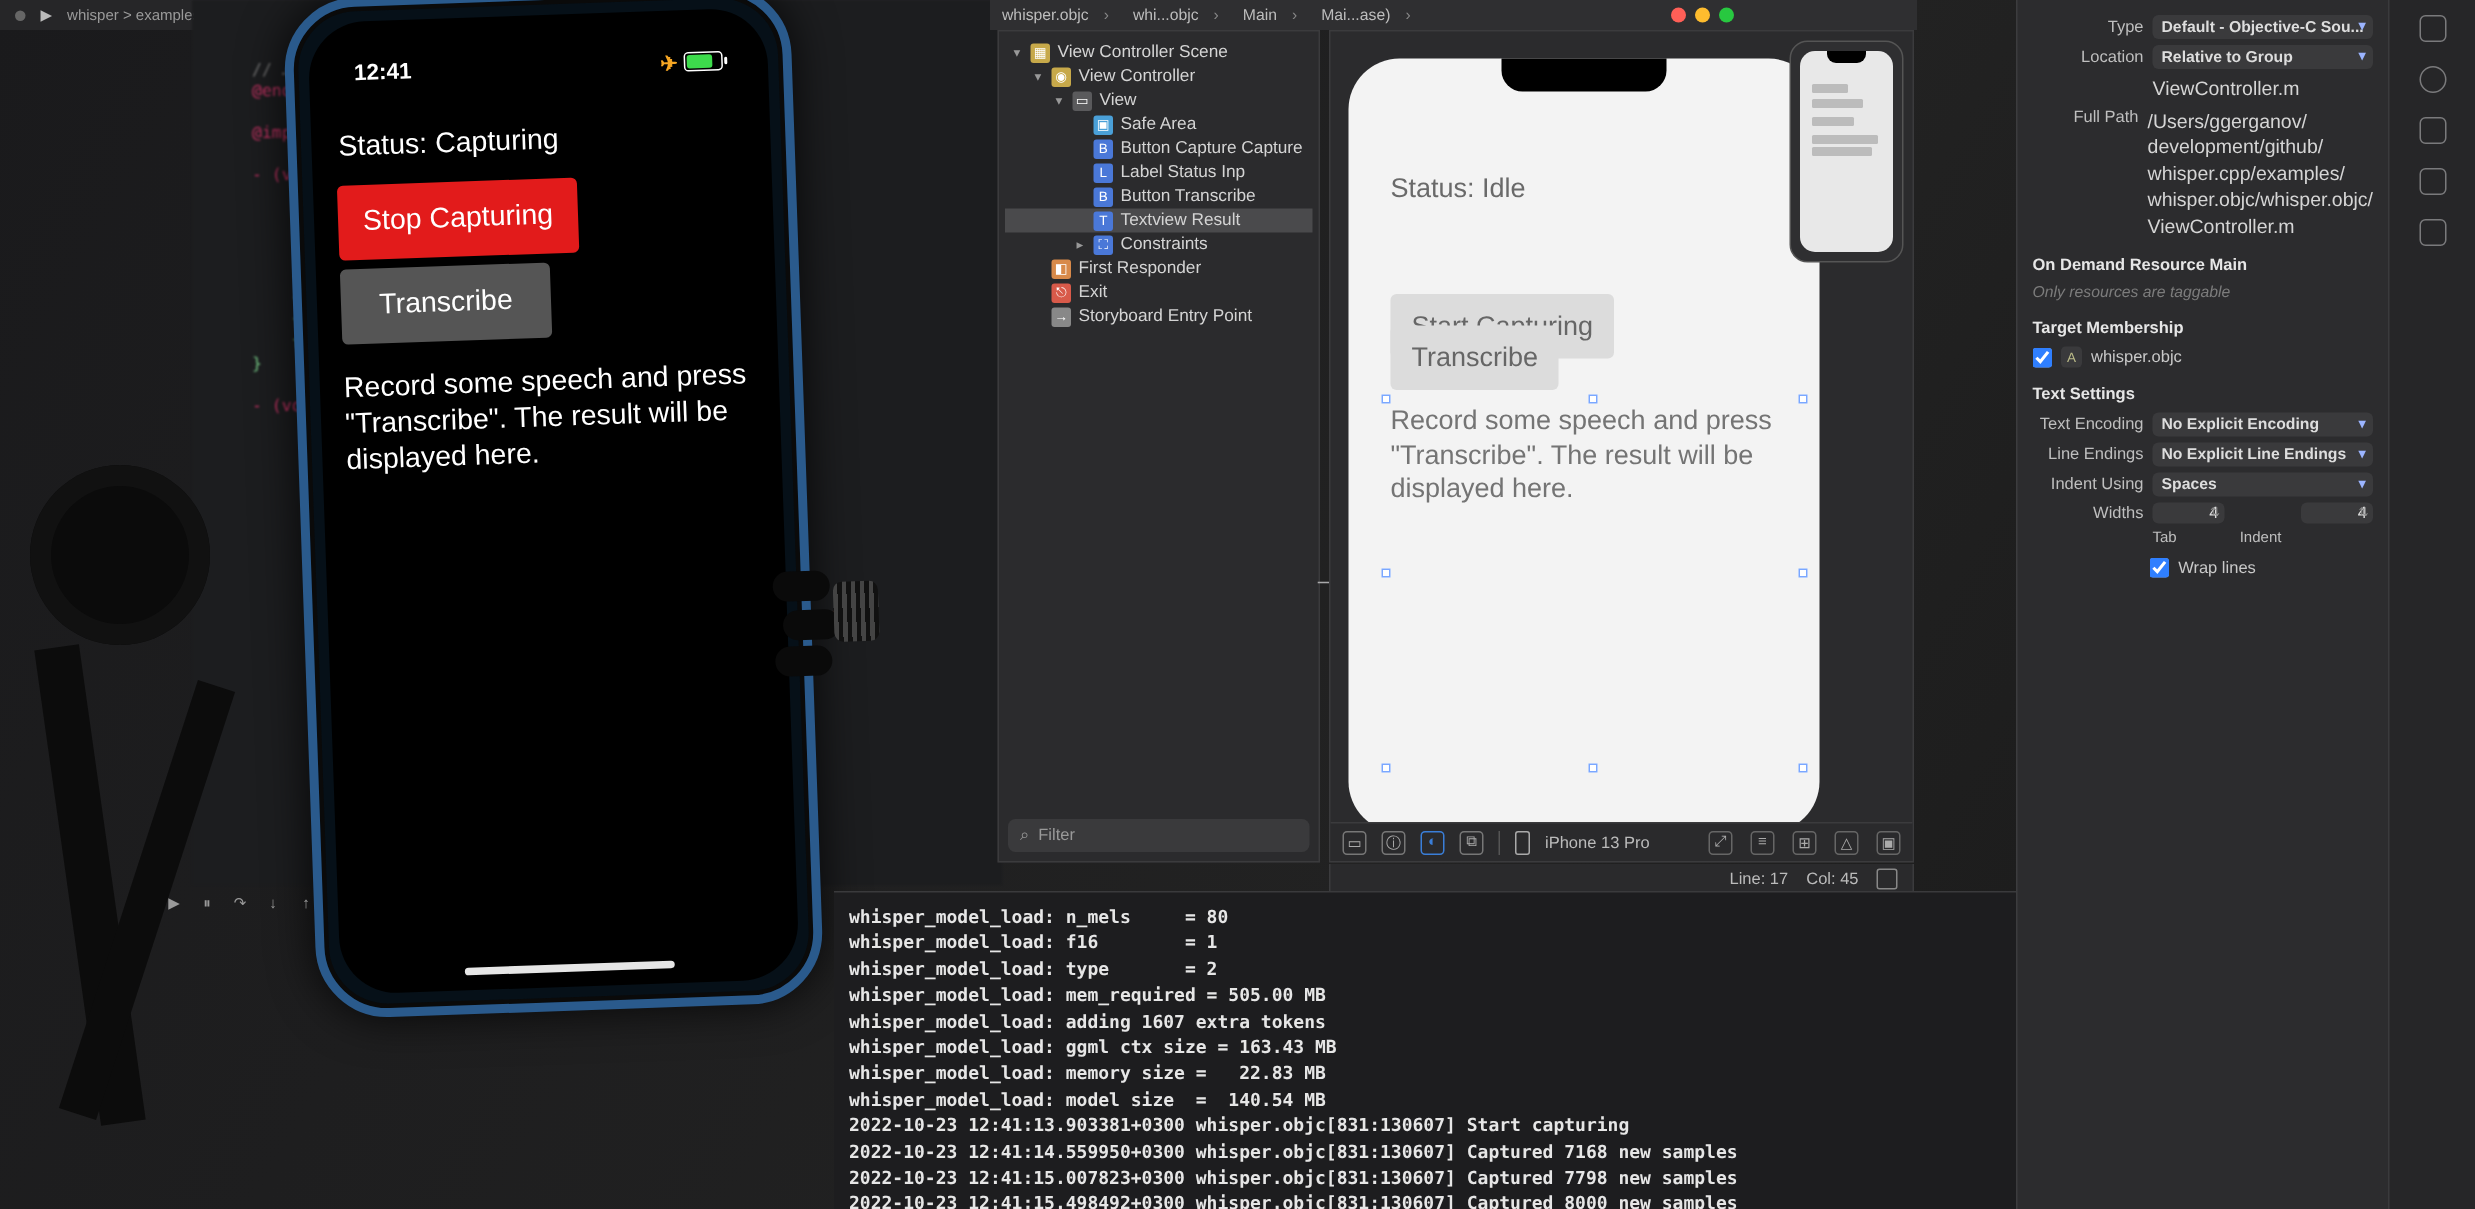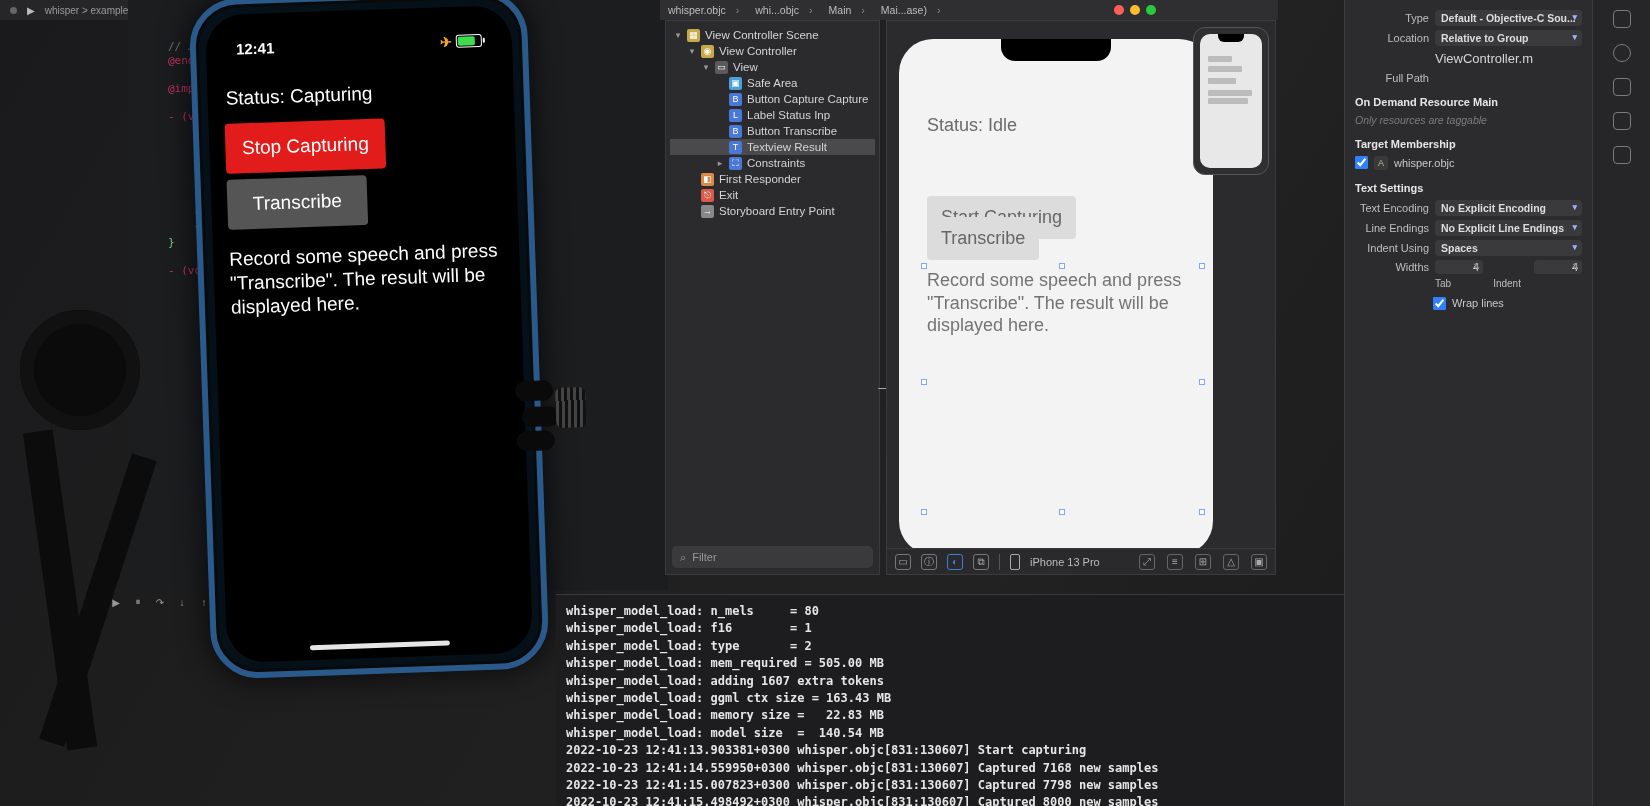--- a/index.html
+++ b/index.html
@@ -319,36 +319,42 @@
       <span>iPhone 13 Pro</span>
       <span class="spacer"></span>
       <span class="right-ic">⤢</span>
       <span class="right-ic">≡</span>
       <span class="right-ic">⊞</span>
       <span class="right-ic">△</span>
       <span class="right-ic">▣</span>
     </div>
   </div>
 
+  <div class="linestatus">
+    <span>Line: 17</span>
+    <span>Col: 45</span>
+    <span class="sq"></span>
+  </div>
 
   <div class="inspector">
     <div class="field">
       <span class="lab">Type</span>
       <span class="val drop">Default - Objective-C Sou...</span>
     </div>
     <div class="field">
       <span class="lab">Location</span>
       <span class="val drop">Relative to Group</span>
     </div>
     <div class="field">
       <span class="lab"></span>
       <span class="plain">ViewController.m</span>
     </div>
     <div class="field" style="align-items:flex-start;">
       <span class="lab">Full Path</span>
+      <span class="plain">/Users/ggerganov/ development/github/ whisper.cpp/examples/ whisper.objc/whisper.objc/ ViewController.m</span>
     </div>
 
     <h4>On Demand Resource Main</h4>
     <div class="muted">Only resources are taggable</div>
 
     <h4>Target Membership</h4>
     <div class="chk">
       <input type="checkbox" checked="" style="">
       <span class="target-ico">A</span>
       <span>whisper.objc</span>

